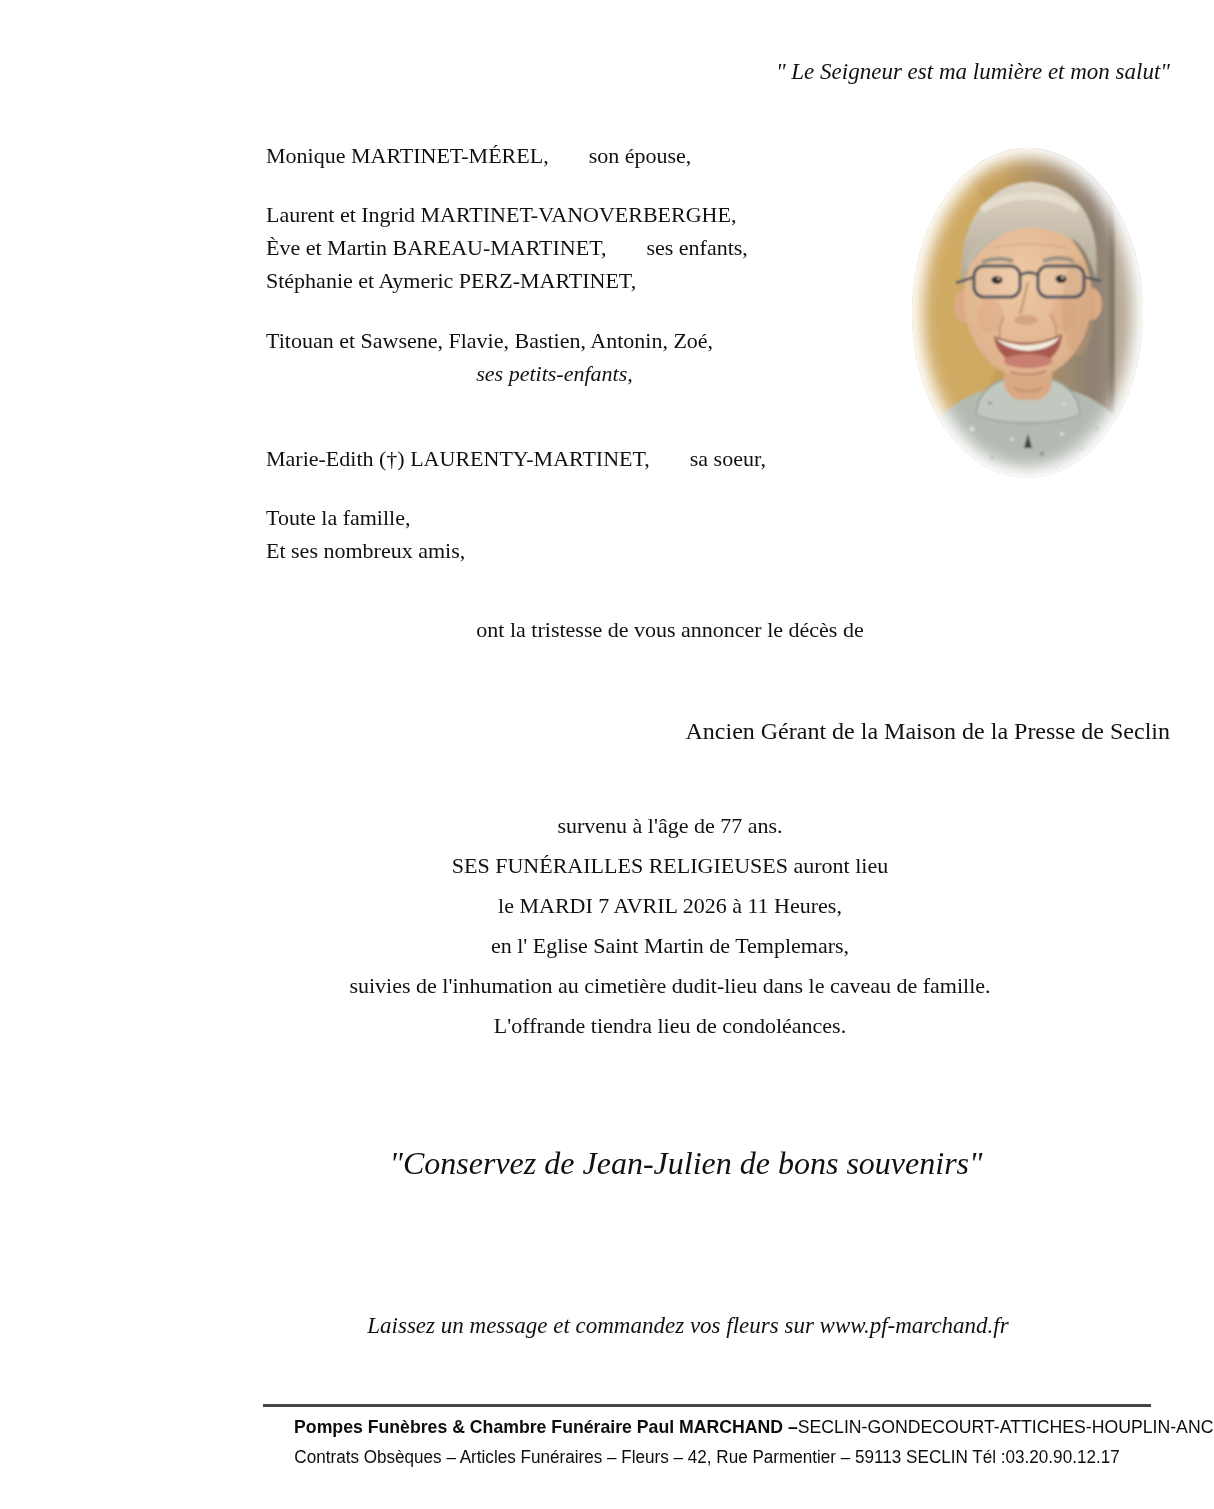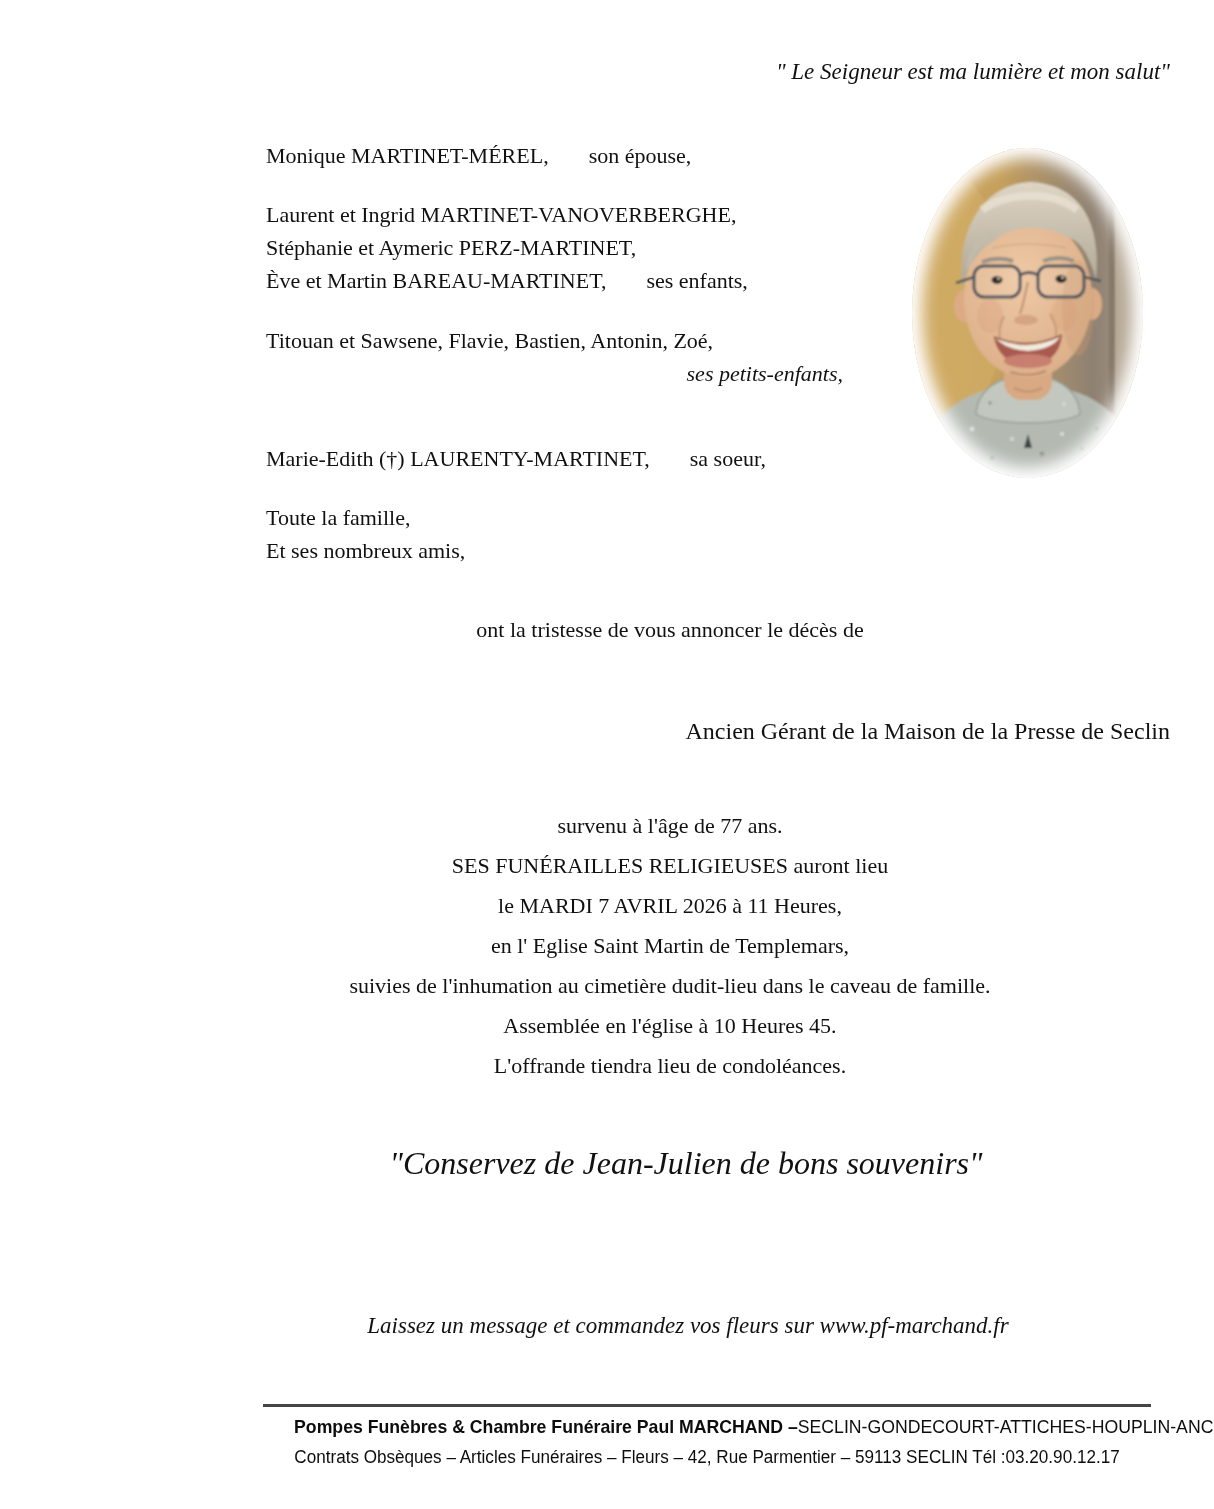--- a/index.html
+++ b/index.html
@@ -20,21 +20,21 @@
   }
   
   .family{
     position:absolute; left:266px; top:139px; width:600px;
     font-size:22px; line-height:33px;
   }
   .family .gap26{height:26px;}
   .family .gap27{height:27px;}
   .family .gap25{height:25px;}
   .rel{margin-left:40px;}
-  .rel-line{width:577px; text-align:right; font-style:italic;}
+  .rel-line{width:577px; text-align:center; font-style:italic;}
   
   .centered-main{position:absolute; left:170px; width:1000px; text-align:center;}
   .intro{top:616px; font-size:22px; line-height:28px;text-align:center;}
   .deceased-name{top:665px; font-size:47px; line-height:58px; letter-spacing:0.5px;}
   .deceased-title{top:716px; font-size:24px; line-height:30px;text-align:right;}
   .ceremony{top:806px; font-size:22px; line-height:40px;}
   
   .memory-quote{
     position:absolute; left:186px; width:1000px; top:1141px;
     text-align:center; font-style:italic; font-size:32px; line-height:44px;
@@ -168,43 +168,42 @@
         <path d="M98,224 Q116,230 134,223" stroke="#b07a5c" stroke-width="2" fill="none" opacity="0.7"></path>
       </g>
     </svg>
     <div class="feather"></div>
   </div>
 
   <div class="family">
     <div><span>Monique MARTINET-MÉREL,</span><span class="rel">son épouse,</span></div>
     <div class="gap26"></div>
     <div>Laurent et Ingrid MARTINET-VANOVERBERGHE,</div>
+    <div><span>Ève et Martin BAREAU-MARTINET,</span><span class="rel">ses enfants,</span></div>
     <div>Stéphanie et Aymeric PERZ-MARTINET,</div>
-    <div><span>Ève et Martin BAREAU-MARTINET,</span><span class="rel">ses enfants,</span></div>
     <div class="gap27"></div>
     <div>Titouan et Sawsene, Flavie, Bastien, Antonin, Zoé,</div>
     <div class="rel-line">ses petits-enfants,</div>
     <div class="gap27"></div>
     <div class="gap25"></div>
     <div><span>Marie-Edith (†) LAURENTY-MARTINET,</span><span class="rel">sa soeur,</span></div>
     <div class="gap26"></div>
     <div>Toute la famille,</div>
     <div>Et ses nombreux amis,</div>
   </div>
 
   <div class="centered-main intro">ont la tristesse de vous annoncer le décès de</div>
   <div class="centered-main deceased-title">Ancien Gérant de la Maison de la Presse de Seclin</div>
 
   <div class="centered-main ceremony">
     <div>survenu à l'âge de 77 ans.</div>
     <div>SES FUNÉRAILLES RELIGIEUSES auront lieu</div>
     <div>le MARDI 7 AVRIL 2026 à 11 Heures,</div>
     <div>en l' Eglise Saint Martin de Templemars,</div>
     <div>suivies de l'inhumation au cimetière dudit-lieu dans le caveau de famille.</div>
-    <div>Assemblée en l'église à 10 Heures 45.</div>
     <div>L'offrande tiendra lieu de condoléances.</div>
   </div>
 
   <div class="memory-quote">"Conservez de Jean-Julien de bons souvenirs"</div>
 
   <div class="flowers">Laissez un message et commandez vos fleurs sur www.pf-marchand.fr</div>
 
   <div class="footer">
     <div class="footer-line1"><span class="b">Pompes Funèbres &amp; Chambre Funéraire Paul MARCHAND –</span><span>SECLIN-GONDECOURT-ATTICHES-HOUPLIN-ANCOISNE</span></div>
     <div class="footer-line2">Contrats Obsèques – Articles Funéraires – Fleurs – 42, Rue Parmentier – 59113 SECLIN Tél :03.20.90.12.17</div>

